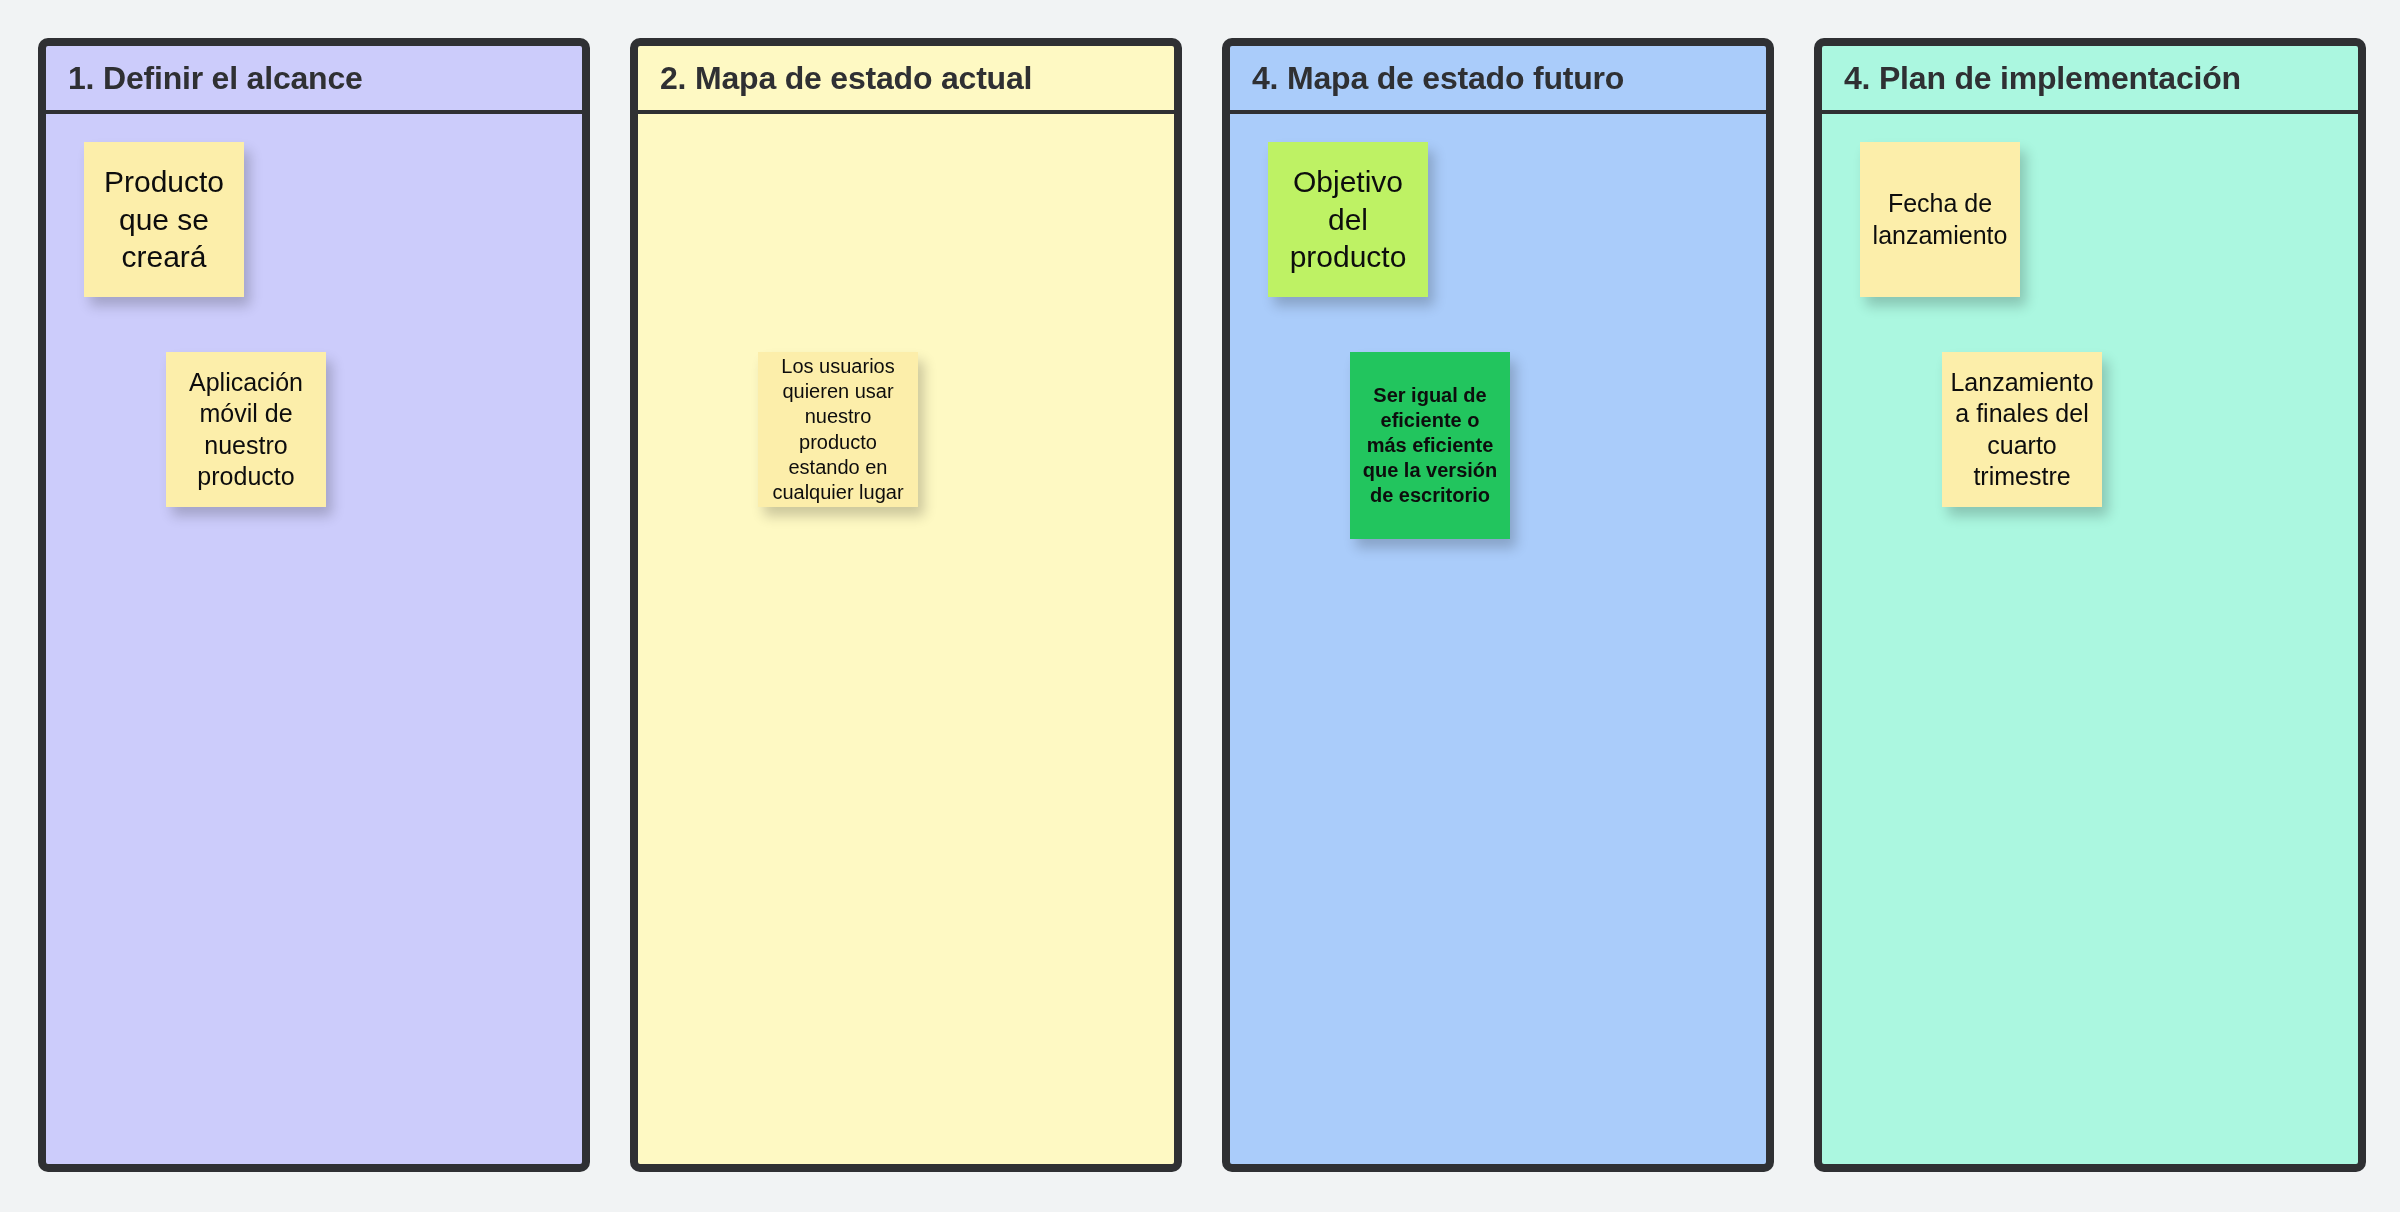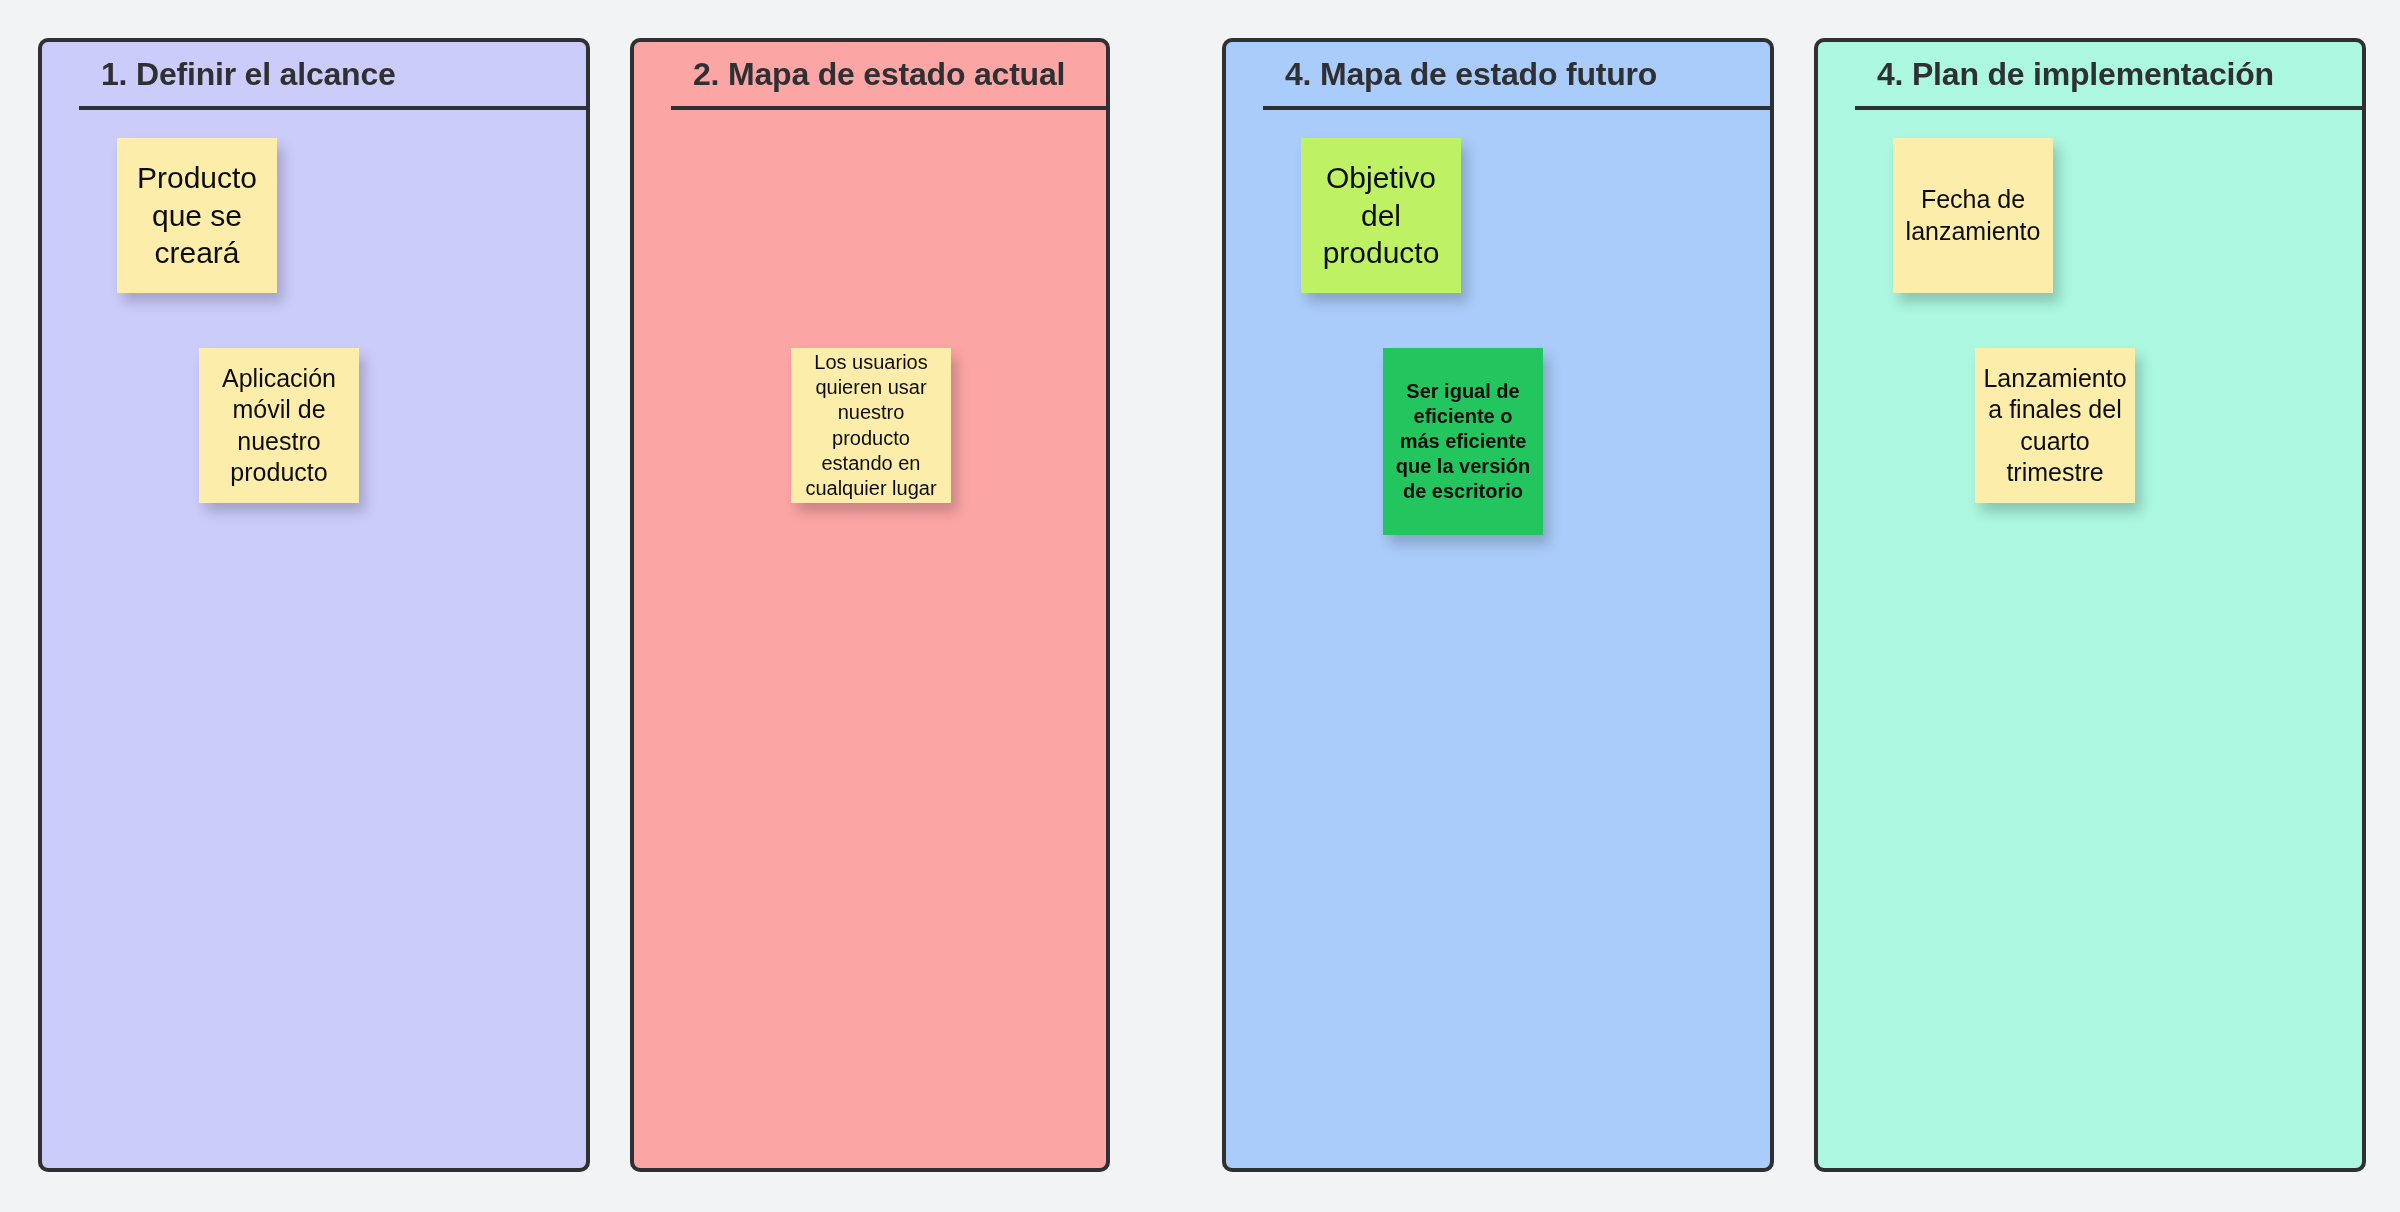--- a/index.html
+++ b/index.html
@@ -19,24 +19,23 @@
     position: absolute;
     left: 0;
     top: 0;
     width: 2400px;
     height: 1212px;
   }
 
   .column {
     position: absolute;
     box-sizing: border-box;
-    border: 4px solid #0c4a6e;
+    border: 8px solid #0c4a6e;
     border-radius: 10px;
     overflow: hidden;
-    padding-left: 37px;
   }
 
   .column-header {
     box-sizing: border-box;
     height: 68px;
     border-bottom: 4px solid #2f3033;
     display: flex;
     align-items: center;
     padding-left: 22px;
   }
@@ -94,21 +93,21 @@
 creará</div>
         </div>
         <div class="note fs-md" style="left: 120px; top: 238px; width: 160px; height: 155px; background: rgb(252, 238, 170);">
           <div class="note-text">Aplicación
 móvil de
 nuestro
 producto</div>
         </div>
       </div>
     </div>
-    <div class="column" style="left: 630px; top: 38px; width: 480px; height: 1134px; background: #fca5a5; border-color: rgb(47, 48, 51);">
+    <div class="column" style="left: 630px; top: 38px; width: 552px; height: 1134px; background: #fef9c3; border-color: rgb(47, 48, 51);">
       <div class="column-header" style="border-bottom-color: rgb(47, 48, 51);">
         <div class="column-title">2. Mapa de estado actual</div>
       </div>
       <div class="column-body">
         <div class="note fs-sm" style="left: 120px; top: 238px; width: 160px; height: 155px; background: rgb(252, 238, 170);">
           <div class="note-text">Los usuarios
 quieren usar
 nuestro producto
 estando en
 cualquier lugar</div>

